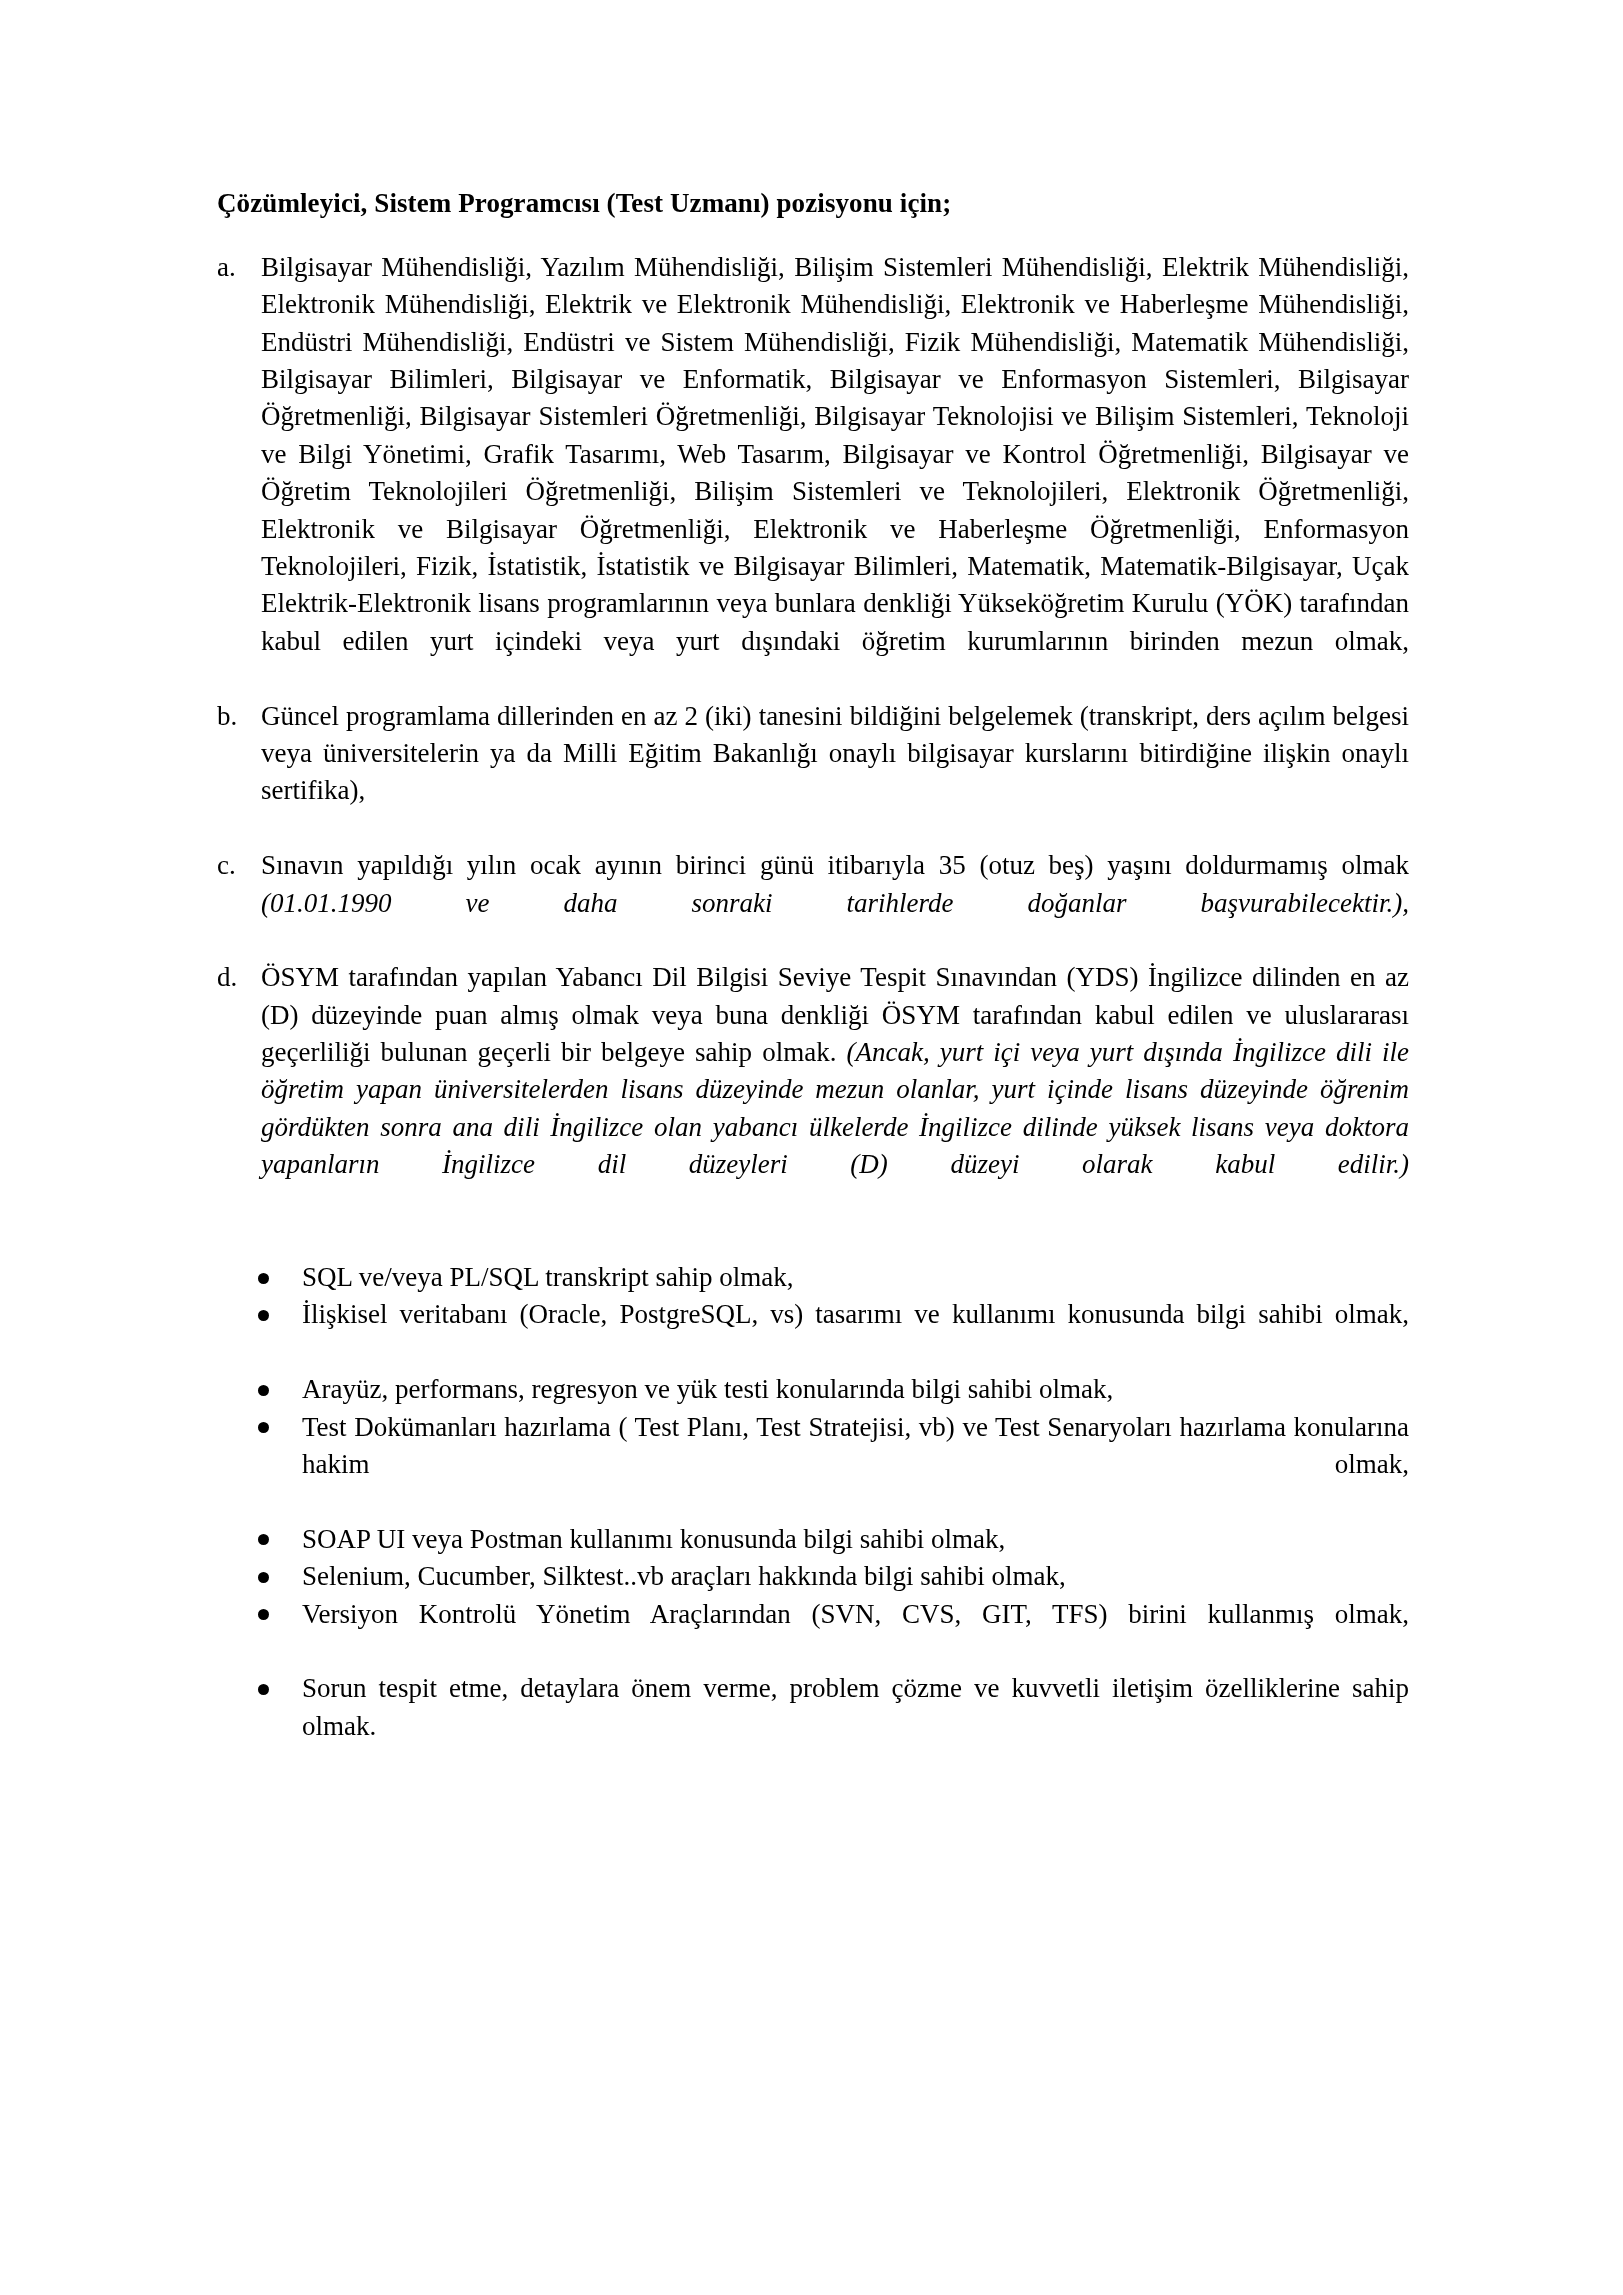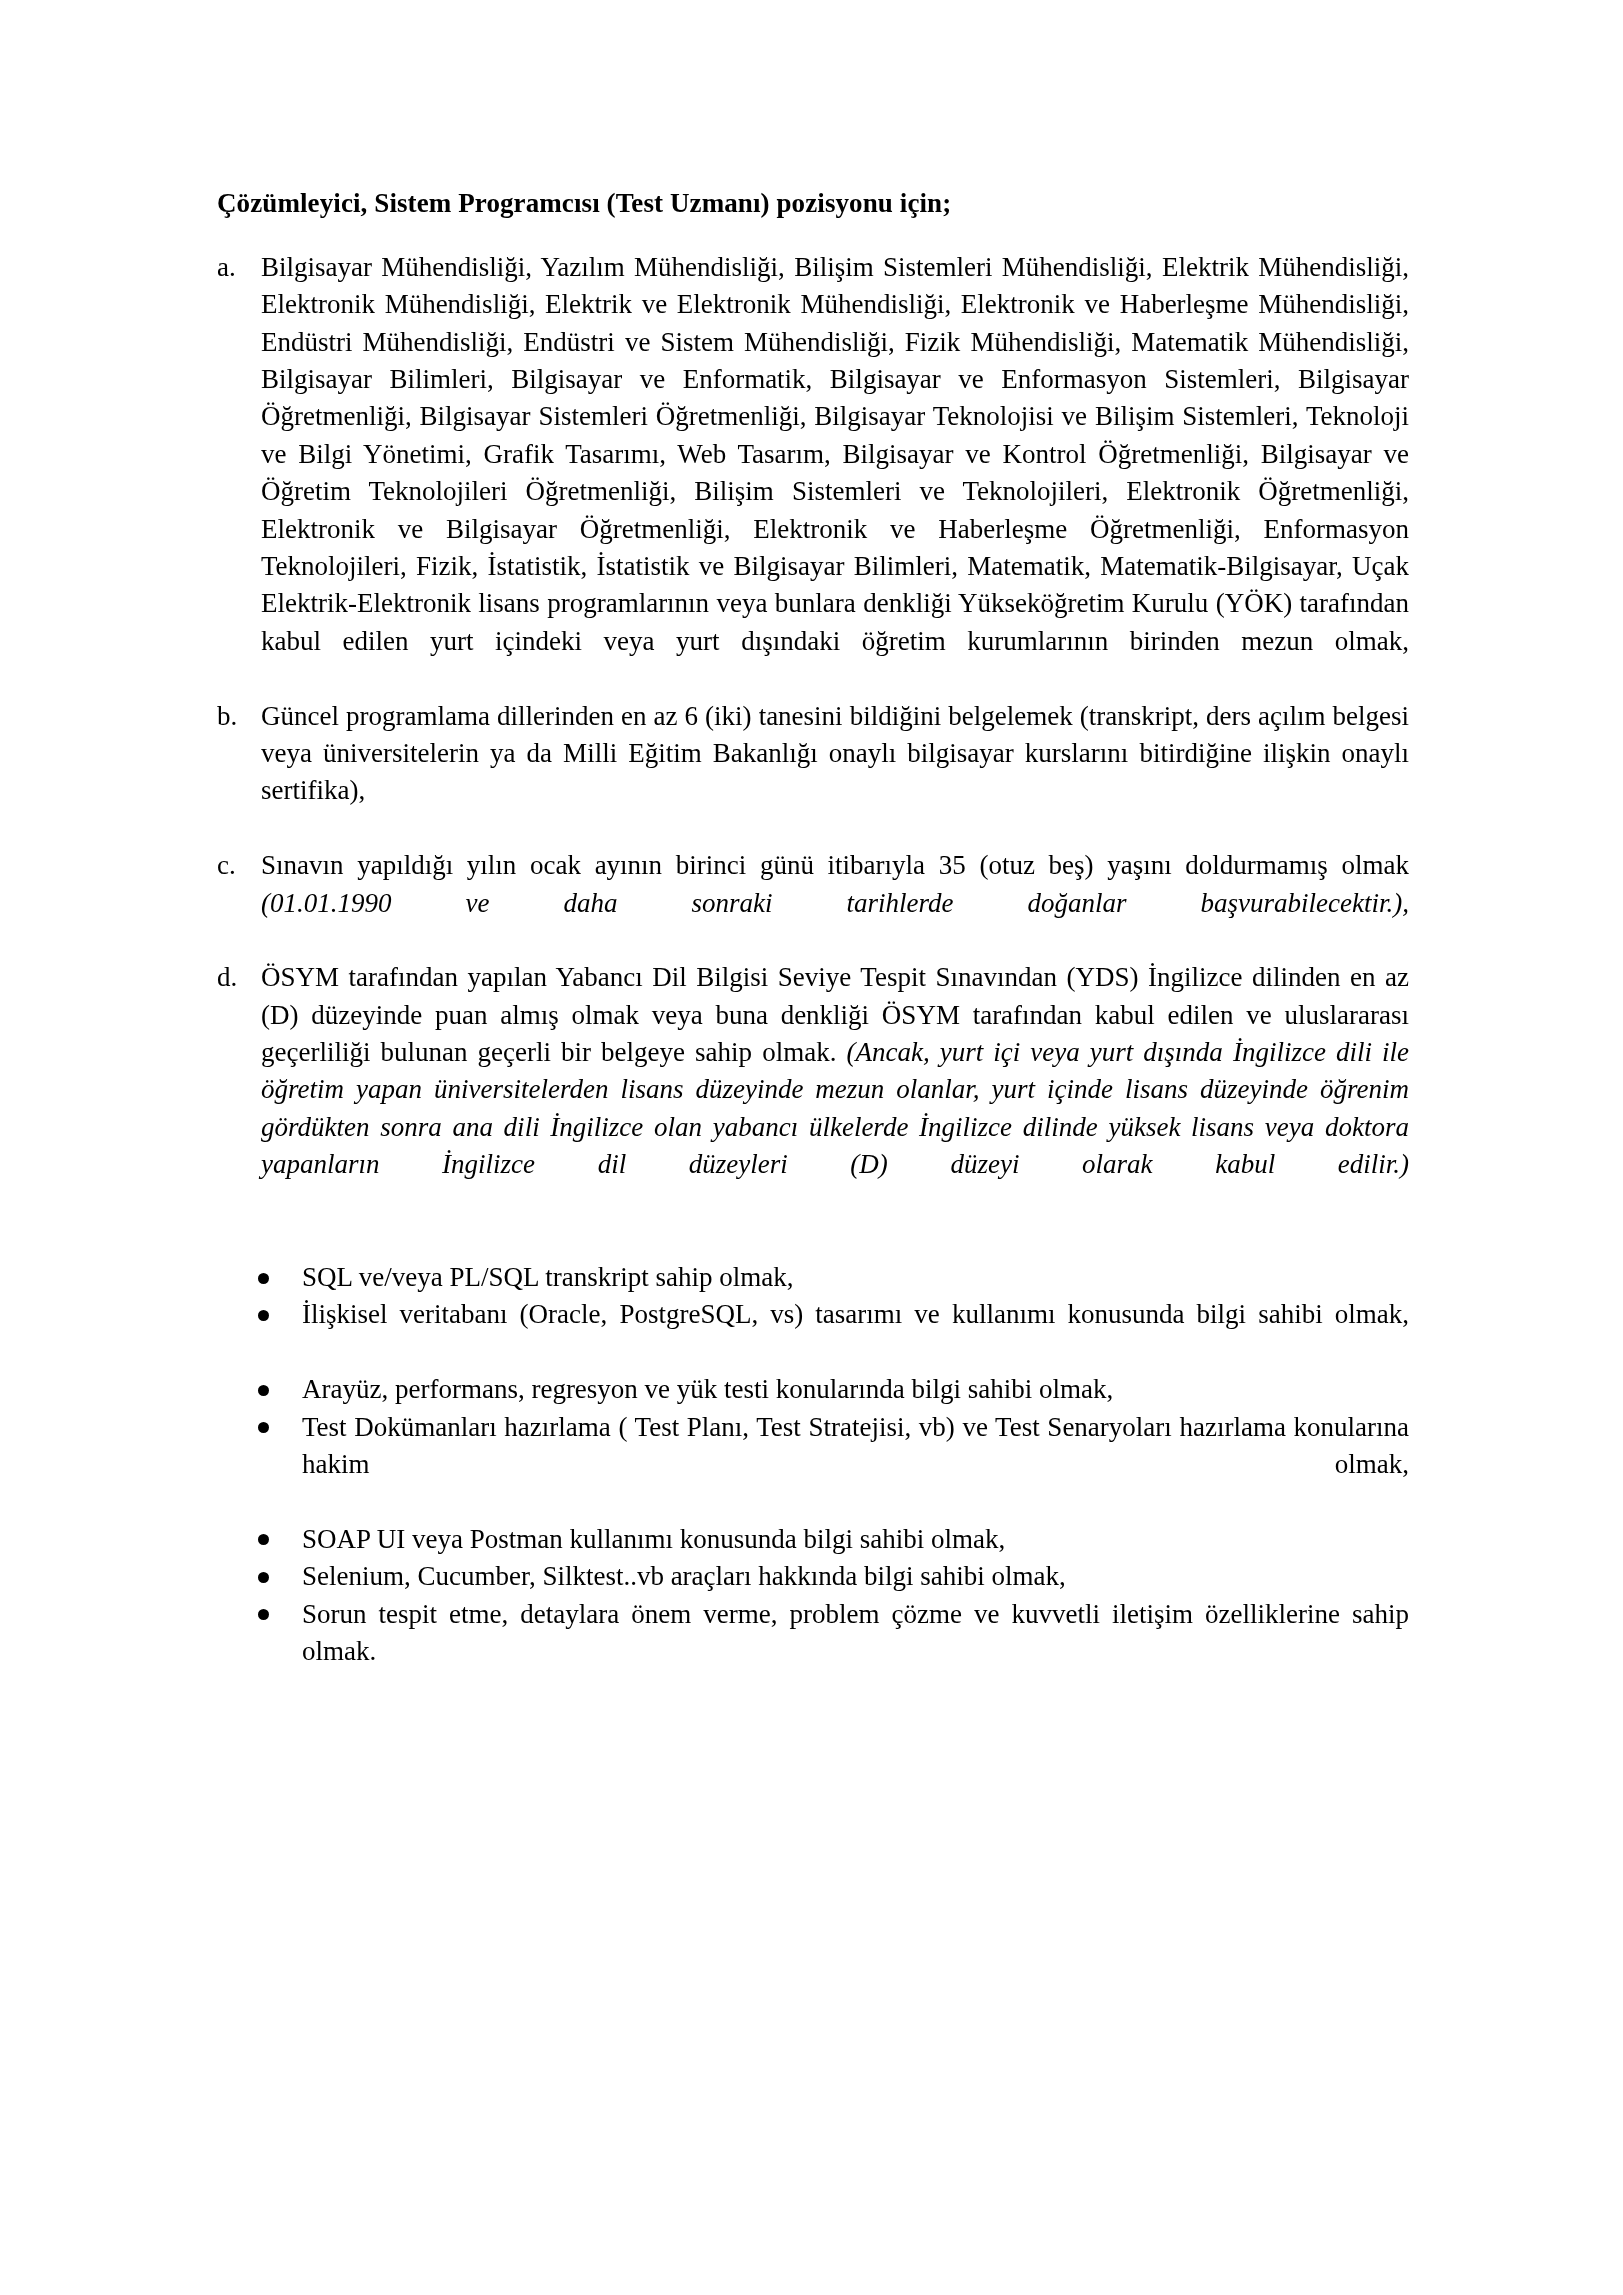--- a/index.html
+++ b/index.html
@@ -118,21 +118,21 @@
 
     <ol class="lettered-list">
 
       <li class="lettered-item">
         <span class="marker">a.</span>
         <span class="body">Bilgisayar Mühendisliği, Yazılım Mühendisliği, Bilişim Sistemleri Mühendisliği, Elektrik Mühendisliği, Elektronik Mühendisliği, Elektrik ve Elektronik Mühendisliği, Elektronik ve Haberleşme Mühendisliği, Endüstri Mühendisliği, Endüstri ve Sistem Mühendisliği, Fizik Mühendisliği, Matematik Mühendisliği, Bilgisayar Bilimleri, Bilgisayar ve Enformatik, Bilgisayar ve Enformasyon Sistemleri, Bilgisayar Öğretmenliği, Bilgisayar Sistemleri Öğretmenliği, Bilgisayar Teknolojisi ve Bilişim Sistemleri, Teknoloji ve Bilgi Yönetimi, Grafik Tasarımı, Web Tasarım, Bilgisayar ve Kontrol Öğretmenliği, Bilgisayar ve Öğretim Teknolojileri Öğretmenliği, Bilişim Sistemleri ve Teknolojileri, Elektronik Öğretmenliği, Elektronik ve Bilgisayar Öğretmenliği, Elektronik ve Haberleşme Öğretmenliği, Enformasyon Teknolojileri, Fizik, İstatistik, İstatistik ve Bilgisayar Bilimleri, Matematik, Matematik-Bilgisayar, Uçak Elektrik-Elektronik lisans programlarının veya bunlara denkliği Yükseköğretim Kurulu (YÖK) tarafından kabul edilen yurt içindeki veya yurt dışındaki öğretim kurumlarının birinden mezun olmak,</span>
       </li>
 
       <li class="lettered-item">
         <span class="marker">b.</span>
-        <span class="body">Güncel programlama dillerinden en az 6 (iki) tanesini bildiğini belgelemek (transkript, ders açılım belgesi veya üniversitelerin ya da Milli Eğitim Bakanlığı onaylı bilgisayar kurslarını bitirdiğine ilişkin onaylı sertifika),</span>
+        <span class="body">Güncel programlama dillerinden en az 2 (iki) tanesini bildiğini belgelemek (transkript, ders açılım belgesi veya üniversitelerin ya da Milli Eğitim Bakanlığı onaylı bilgisayar kurslarını bitirdiğine ilişkin onaylı sertifika),</span>
       </li>
 
       <li class="lettered-item">
         <span class="marker">c.</span>
         <span class="body"><span>Sınavın yapıldığı yılın ocak ayının birinci günü itibarıyla 35 (otuz beş) yaşını doldurmamış olmak </span><em class="it">(01.01.1990 ve daha sonraki tarihlerde doğanlar başvurabilecektir.),</em></span>
       </li>
 
       <li class="lettered-item">
         <span class="marker">d.</span>
         <span class="body"><span>ÖSYM tarafından yapılan Yabancı Dil Bilgisi Seviye Tespit Sınavından (YDS) İngilizce dilinden en az (D) düzeyinde puan almış olmak veya buna denkliği ÖSYM tarafından kabul edilen ve uluslararası geçerliliği bulunan geçerli bir belgeye sahip olmak. </span><em class="it">(Ancak, yurt içi veya yurt dışında İngilizce dili ile öğretim yapan üniversitelerden lisans düzeyinde mezun olanlar, yurt içinde lisans düzeyinde öğrenim gördükten sonra ana dili İngilizce olan yabancı ülkelerde İngilizce dilinde yüksek lisans veya doktora yapanların İngilizce dil düzeyleri (D) düzeyi olarak kabul edilir.)</em></span>
@@ -167,20 +167,24 @@
       <li class="bullet-item">
         <span class="dot"></span>
         <span class="body">SOAP UI veya Postman kullanımı konusunda bilgi sahibi olmak,</span>
       </li>
 
       <li class="bullet-item">
         <span class="dot"></span>
         <span class="body">Selenium, Cucumber, Silktest..vb araçları hakkında bilgi sahibi olmak,</span>
       </li>
 
+      <li class="bullet-item">
+        <span class="dot"></span>
+        <span class="body justify">Versiyon Kontrolü Yönetim Araçlarından (SVN, CVS, GIT, TFS) birini kullanmış olmak,</span>
+      </li>
 
       <li class="bullet-item">
         <span class="dot"></span>
         <span class="body justify">Sorun tespit etme, detaylara önem verme, problem çözme ve kuvvetli iletişim özelliklerine sahip olmak.</span>
       </li>
 
     </ul>
 
   </div>
 </div>

